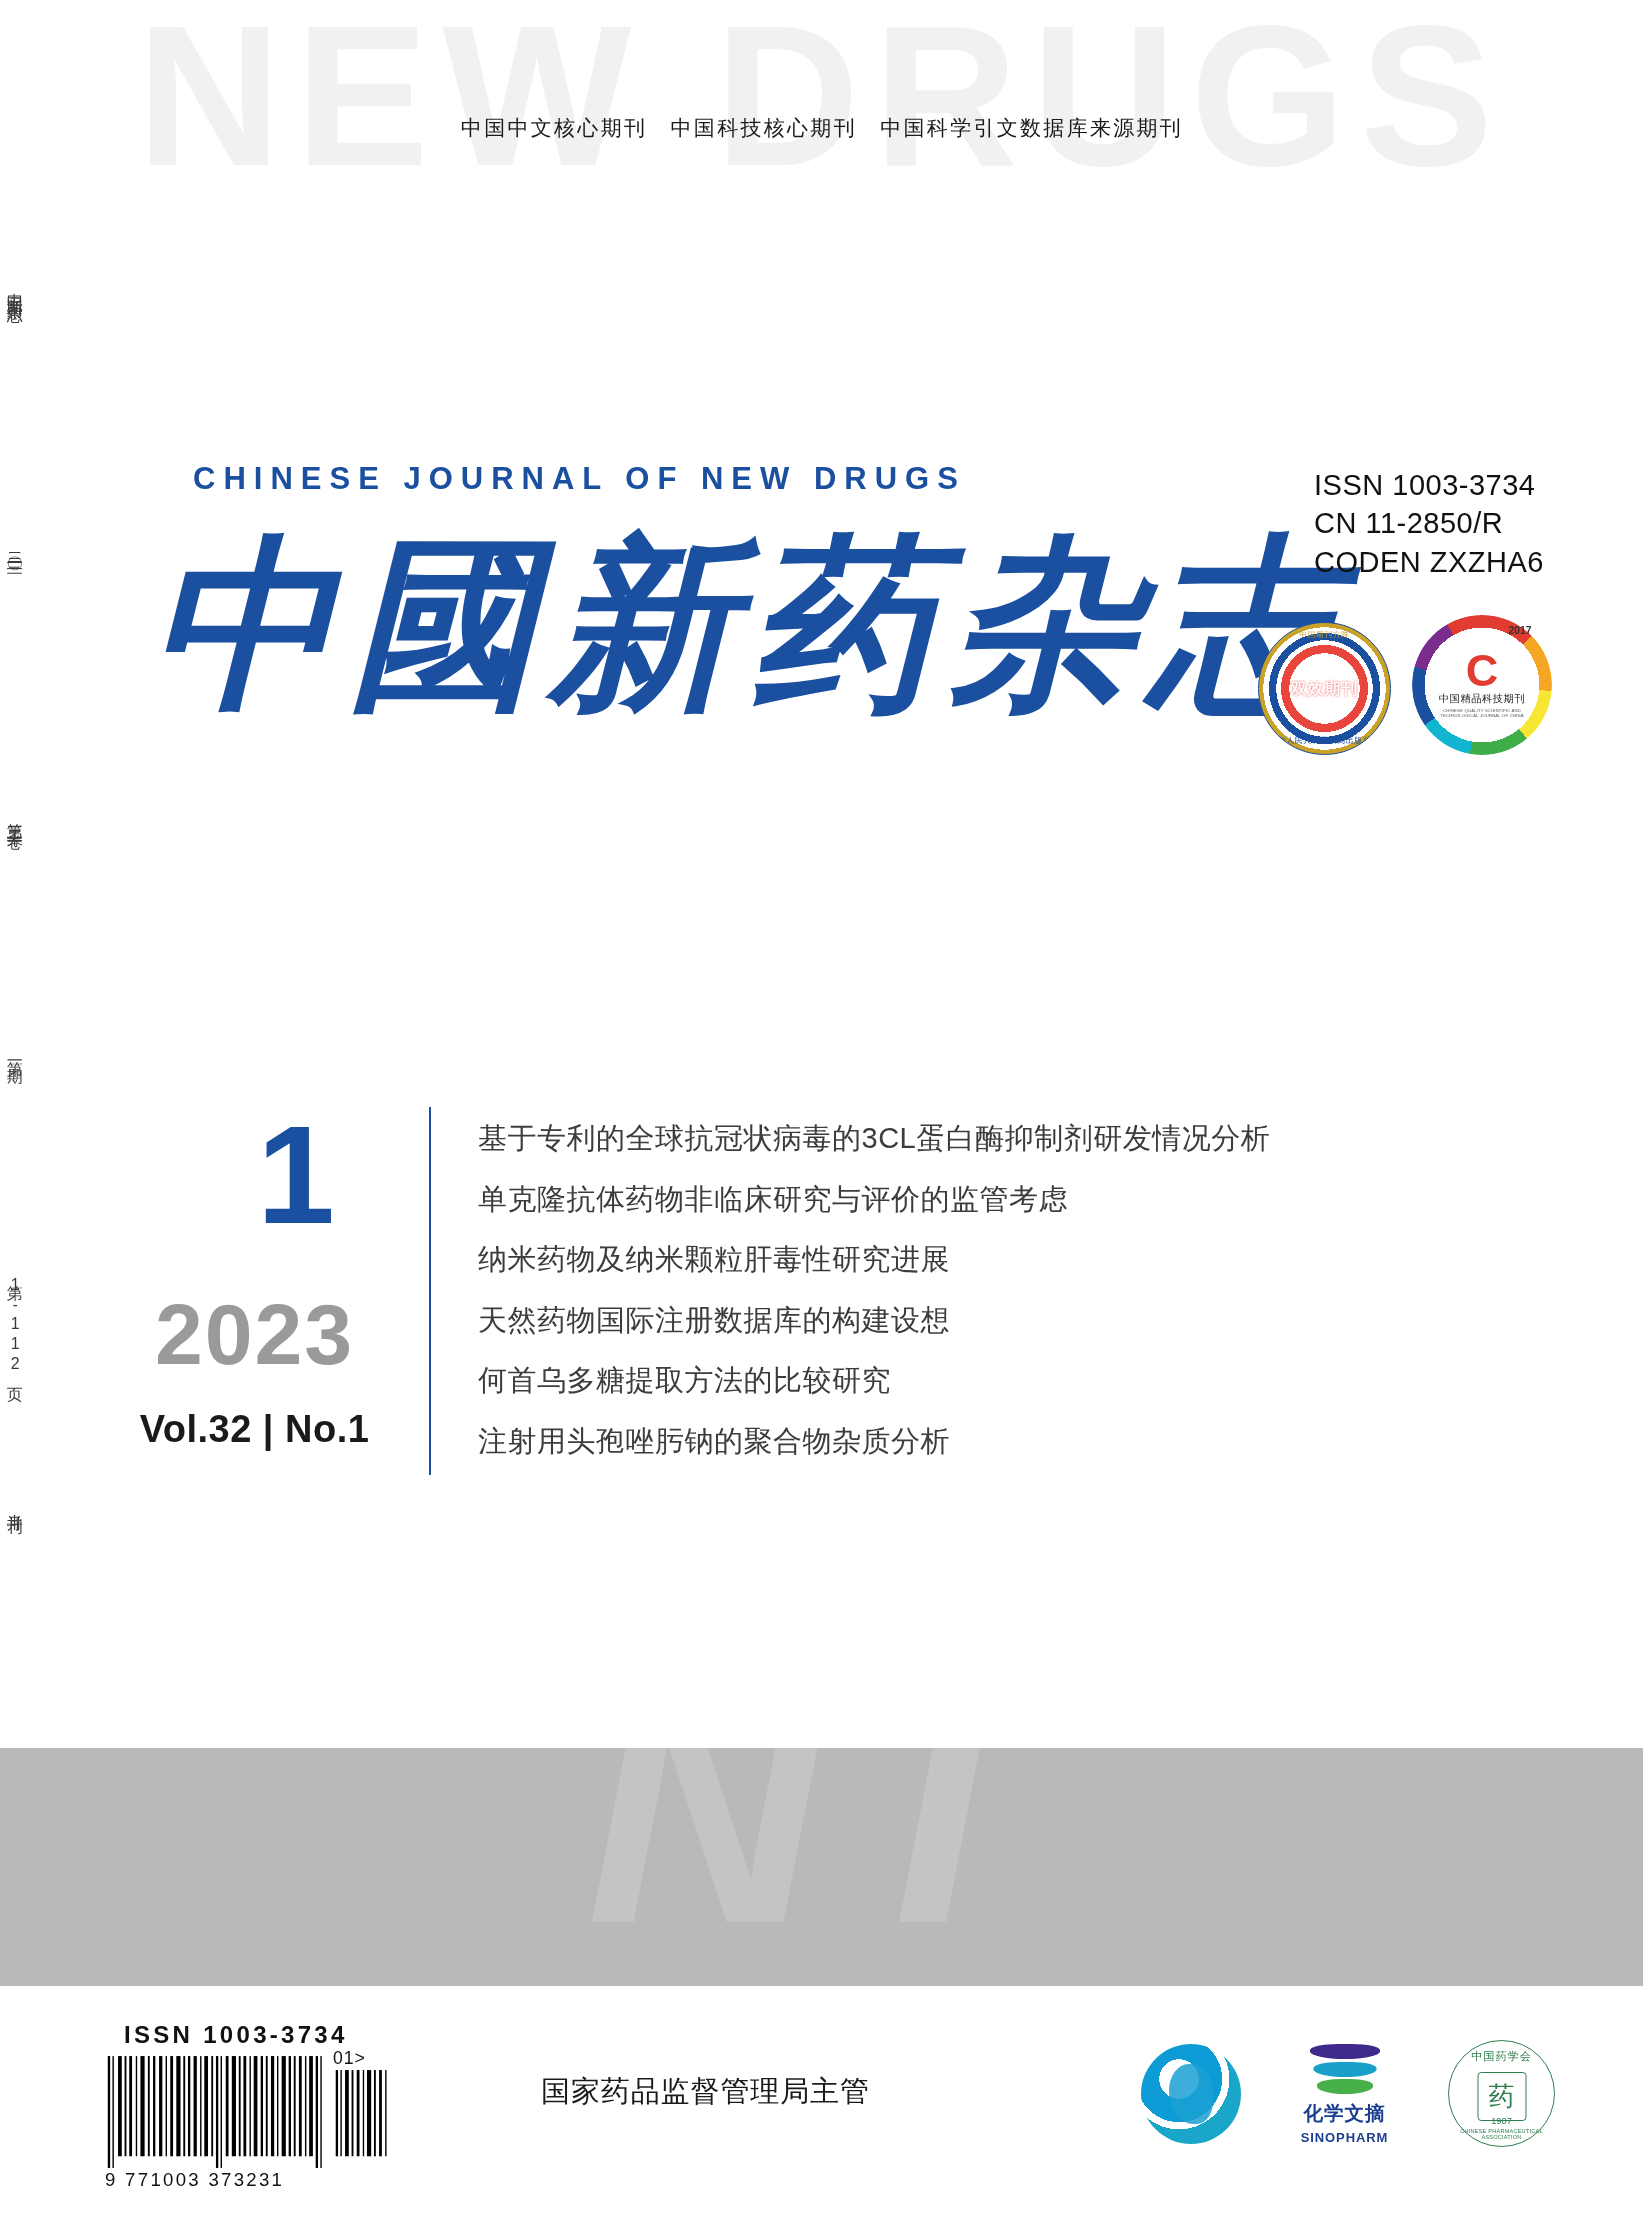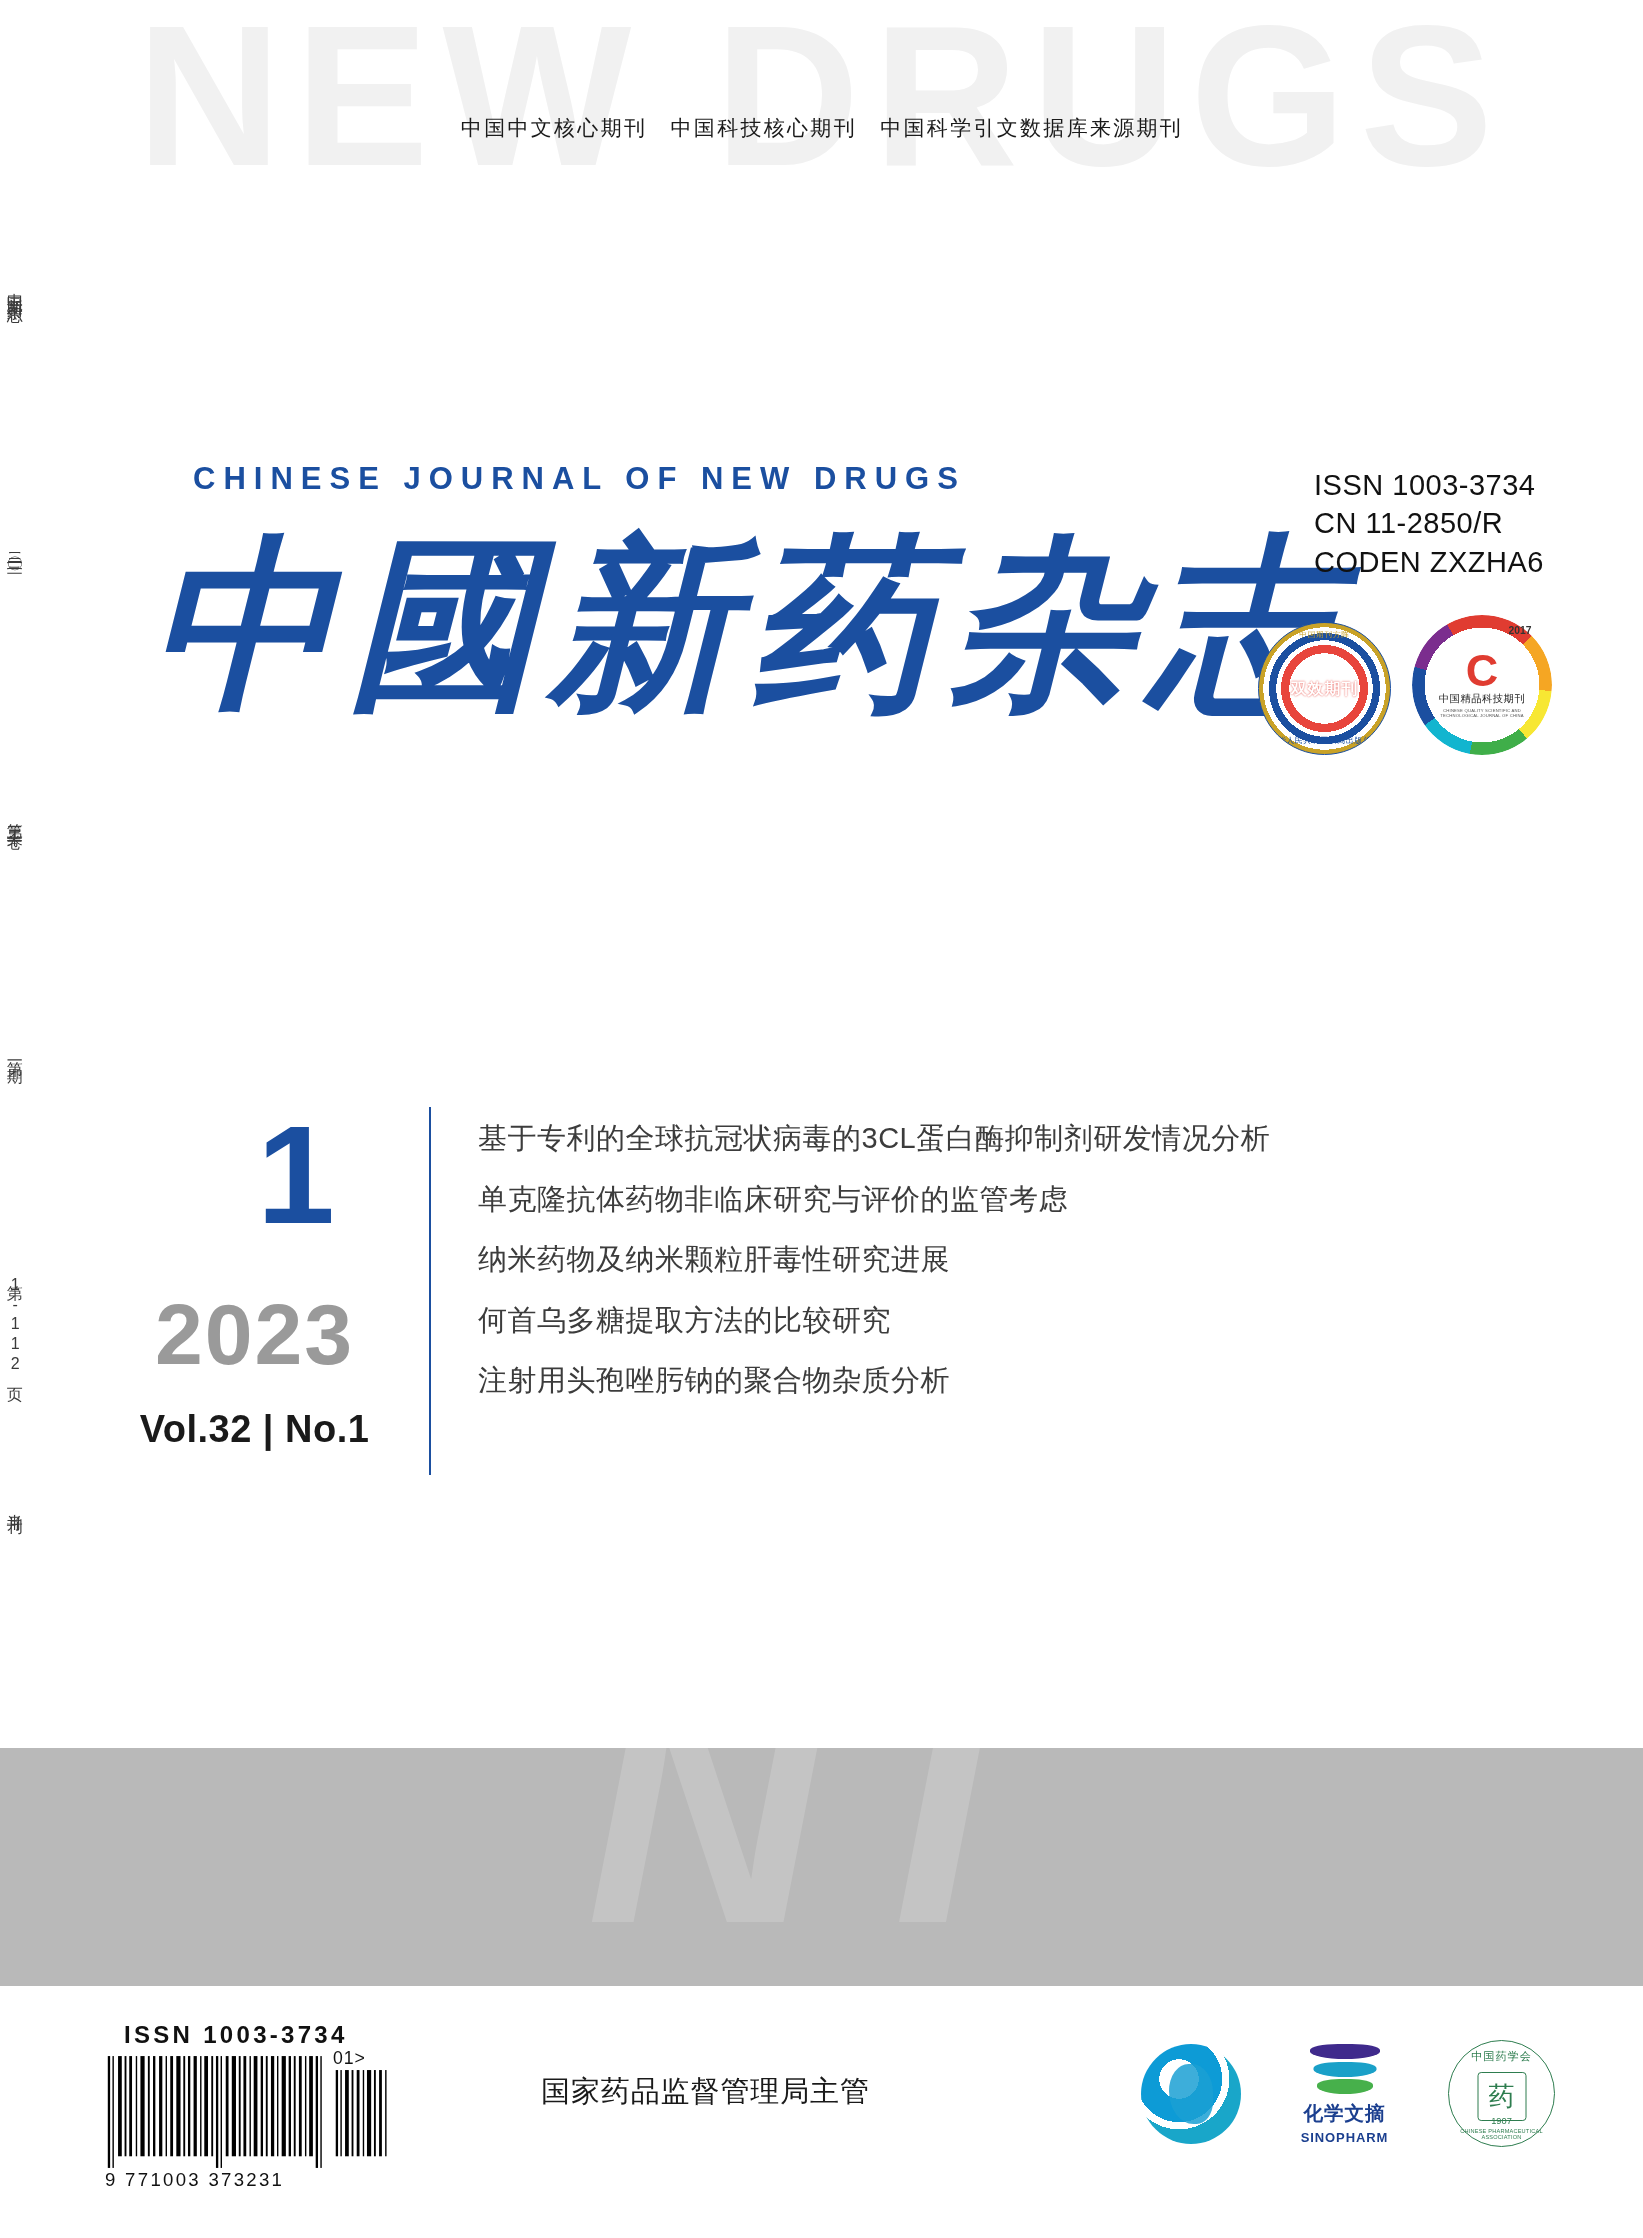--- a/index.html
+++ b/index.html
@@ -532,20 +532,21 @@
 
 <div class="issue-number">1</div>
 <div class="issue-year">2023</div>
 <div class="issue-vol">Vol.32 | No.1</div>
 <div class="divider-vert"></div>
 
 <div class="toc">
   <div class="toc-item">基于专利的全球抗冠状病毒的3CL蛋白酶抑制剂研发情况分析</div>
   <div class="toc-item">单克隆抗体药物非临床研究与评价的监管考虑</div>
   <div class="toc-item">纳米药物及纳米颗粒肝毒性研究进展</div>
+  <div class="toc-item">天然药物国际注册数据库的构建设想</div>
   <div class="toc-item">何首乌多糖提取方法的比较研究</div>
   <div class="toc-item">注射用头孢唑肟钠的聚合物杂质分析</div>
 </div>
 
 <div class="band">
   <div class="band-watermark">NT</div>
 </div>
 
 <div class="footer">
 

